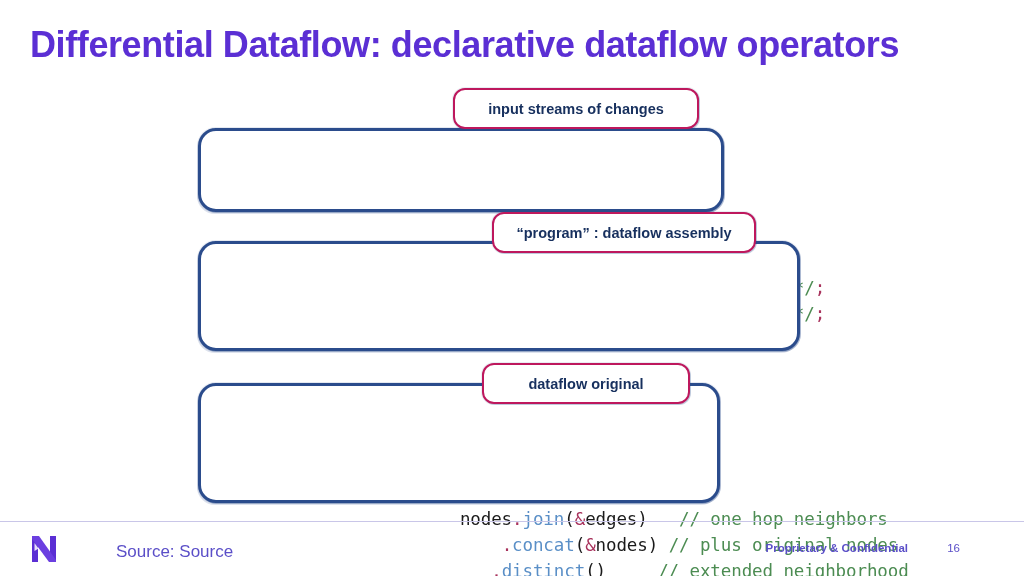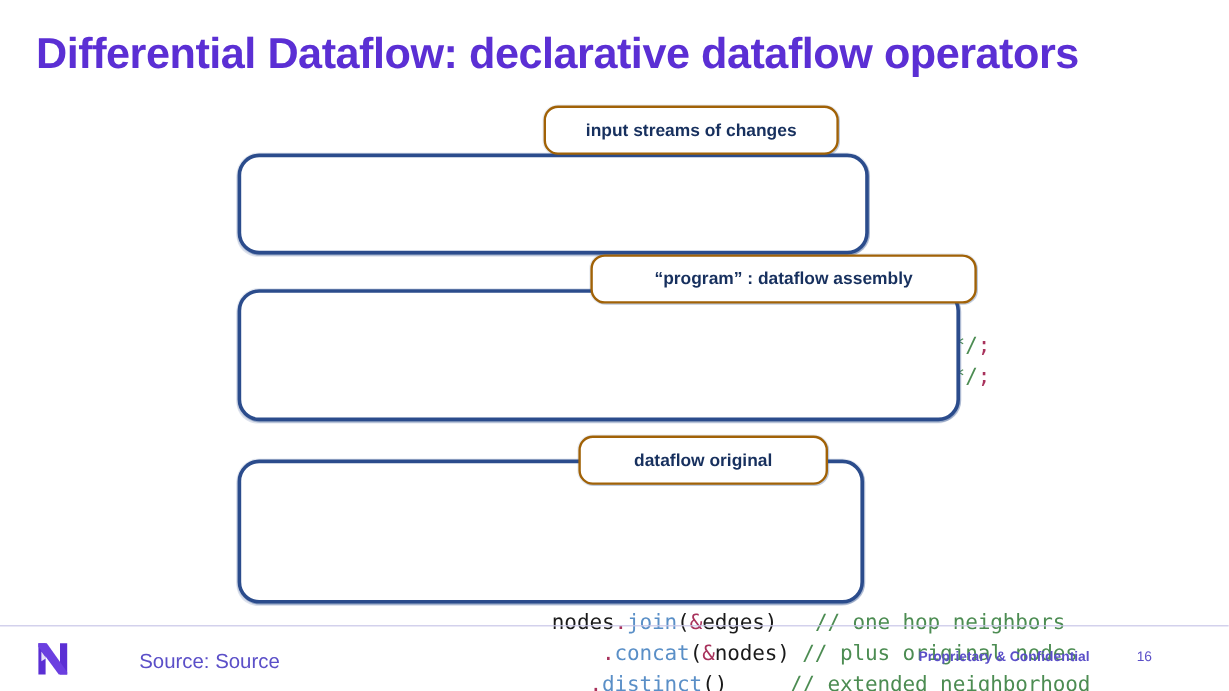--- a/index.html
+++ b/index.html
@@ -60,35 +60,35 @@
   .op      { color: #3D7C47; }          
   .cmt     { color: #4C8C52; }          
   .fn      { color: #5A8FC7; }          
   .id      { color: #1a1a1a; }          
 
   
   .callout {
     position: absolute;
     box-sizing: border-box;
     background: #ffffff;
-    border: 2px solid #a16207;
+    border: 2px solid #be185d;
     border-radius: 12px;
     color: #17305E;
     font-size: 14.5px;
     font-weight: bold;
     display: flex;
     align-items: center;
     justify-content: center;
     padding: 0 14px;
     white-space: nowrap;
     box-shadow: 0 0 0 1px rgba(43,76,140,0.10),
                 1px 1px 0 0 rgba(43,76,140,0.22);
   }
   .callout.c1 { left: 453px; top: 88px;  width: 246px; height: 41px; }
-  .callout.c2 { left: 492px; top: 212px; width: 322px; height: 41px; }
+  .callout.c2 { left: 492px; top: 212px; width: 264px; height: 41px; }
   .callout.c3 { left: 482px; top: 363px; width: 208px; height: 41px; }
 
   
   .footer-divider {
     position: absolute;
     left: 0;
     top: 521px;
     width: 1024px;
     height: 1px;
     background: #C9C6E8;

